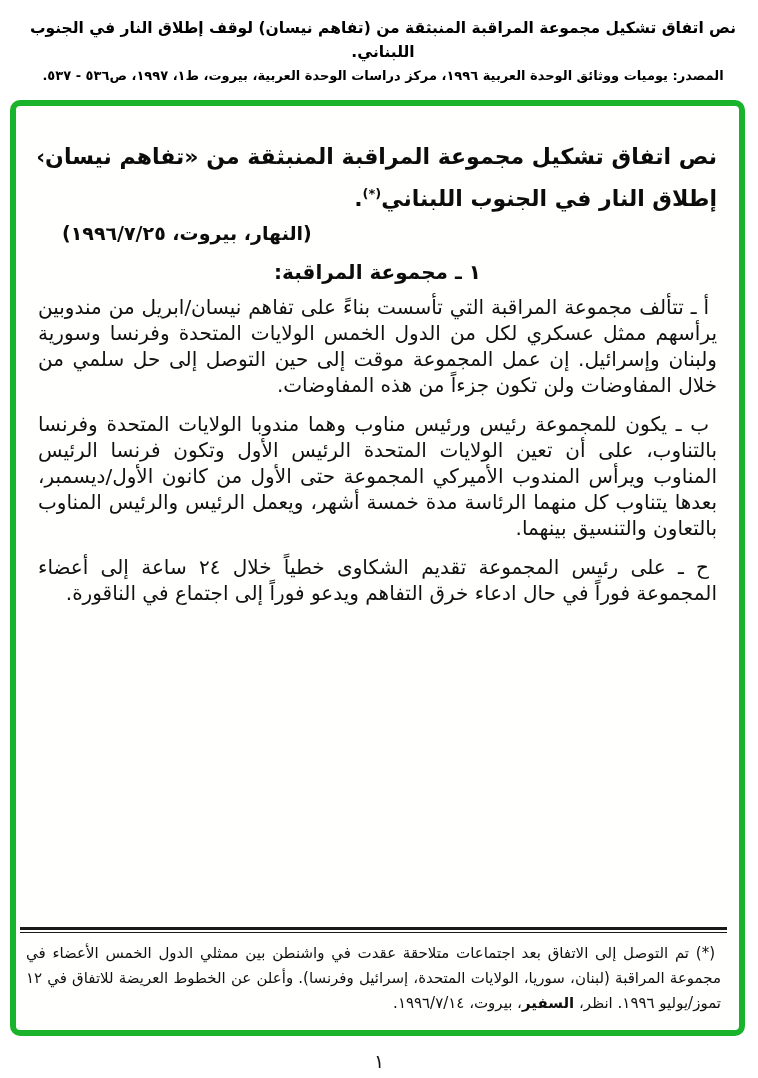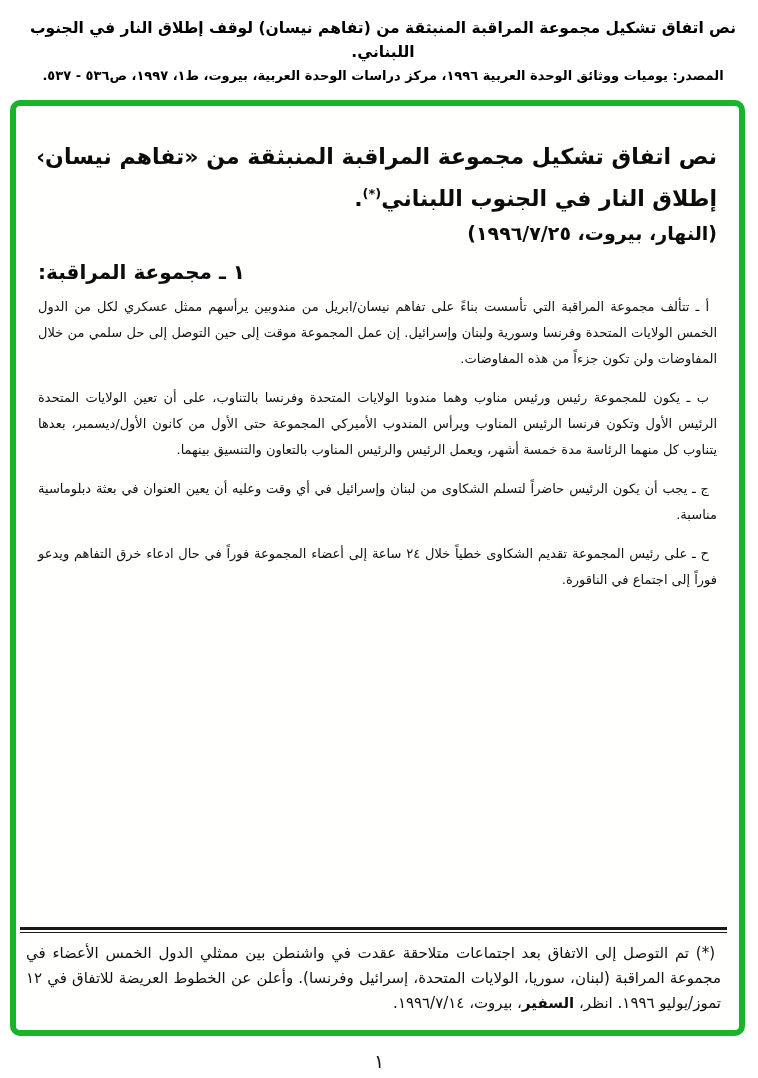--- a/index.html
+++ b/index.html
@@ -21,27 +21,27 @@
   .doc-title-l1{
     font-size:22px;font-weight:bold;line-height:34px;
     text-align:justify;text-align-last:justify;white-space:nowrap;overflow:hidden;
   }
   .doc-title-l2{
     font-size:22px;font-weight:bold;line-height:34px;text-align:right;
     padding-left:4px;margin-top:3px;
   }
   .doc-title-l2 sup{font-size:13px;vertical-align:super;letter-spacing:1px;}
   .byline{
-    font-size:19px;font-weight:bold;text-align:right;padding-left:24px;margin-top:6px;
+    font-size:19px;font-weight:bold;text-align:left;padding-left:24px;margin-top:6px;
   }
   .section-heading{
-    font-size:20px;font-weight:bold;text-align:left;margin:16px 0 10px 0;
+    font-size:20px;font-weight:bold;text-align:center;margin:16px 0 10px 0;
   }
   .body-par{
-    font-size:13px;line-height:26px;text-align:justify;
+    font-size:20px;line-height:26px;text-align:justify;
     margin:0 0 13px 0;text-indent:8px;color:#111;
   }
   .footnote-area{position:absolute;left:0;right:8px;bottom:8px;}
   .sep-rule{height:6px;border-top:3px solid #1a1a1a;border-bottom:1px solid #1a1a1a;
     box-sizing:border-box;margin:0 4px 8px 4px;}
   .footnote{
     font-size:15px;line-height:25px;text-align:justify;margin:0 10px 6px 10px;
     text-indent:6px;color:#101010;
   }
   .footnote .bold{font-weight:bold;}
@@ -69,21 +69,20 @@
     </div>
 
     <div class="byline">
       <span>(</span><span>النهار</span><span>، بيروت، ١٩٩٦/٧/٢٥)</span>
     </div>
 
     <div class="section-heading">١ ـ مجموعة المراقبة:</div>
 
     <p class="body-par">أ ـ تتألف مجموعة المراقبة التي تأسست بناءً على تفاهم نيسان/ابريل من مندوبين يرأسهم ممثل عسكري لكل من الدول الخمس الولايات المتحدة وفرنسا وسورية ولبنان وإسرائيل. إن عمل المجموعة موقت إلى حين التوصل إلى حل سلمي من خلال المفاوضات ولن تكون جزءاً من هذه المفاوضات.</p>
     <p class="body-par">ب ـ يكون للمجموعة رئيس ورئيس مناوب وهما مندوبا الولايات المتحدة وفرنسا بالتناوب، على أن تعين الولايات المتحدة الرئيس الأول وتكون فرنسا الرئيس المناوب ويرأس المندوب الأميركي المجموعة حتى الأول من كانون الأول/ديسمبر، بعدها يتناوب كل منهما الرئاسة مدة خمسة أشهر، ويعمل الرئيس والرئيس المناوب بالتعاون والتنسيق بينهما.</p>
-    <p class="body-par">ج ـ يجب أن يكون الرئيس حاضراً لتسلم الشكاوى من لبنان وإسرائيل في أي وقت وعليه أن يعين العنوان في بعثة دبلوماسية مناسبة.</p>
     <p class="body-par">ح ـ على رئيس المجموعة تقديم الشكاوى خطياً خلال ٢٤ ساعة إلى أعضاء المجموعة فوراً في حال ادعاء خرق التفاهم ويدعو فوراً إلى اجتماع في الناقورة.</p>
 
     <div class="footnote-area">
       <div class="sep-rule"></div>
       <p class="footnote">
         <span>(*) تم التوصل إلى الاتفاق بعد اجتماعات متلاحقة عقدت في واشنطن بين ممثلي الدول الخمس الأعضاء في مجموعة المراقبة (لبنان، سوريا، الولايات المتحدة، إسرائيل وفرنسا). وأعلن عن الخطوط العريضة للاتفاق في ١٢ تموز/يوليو ١٩٩٦. انظر، </span><span class="bold">السفير</span><span>، بيروت، ١٩٩٦/٧/١٤.</span>
       </p>
     </div>
 
   </section>

